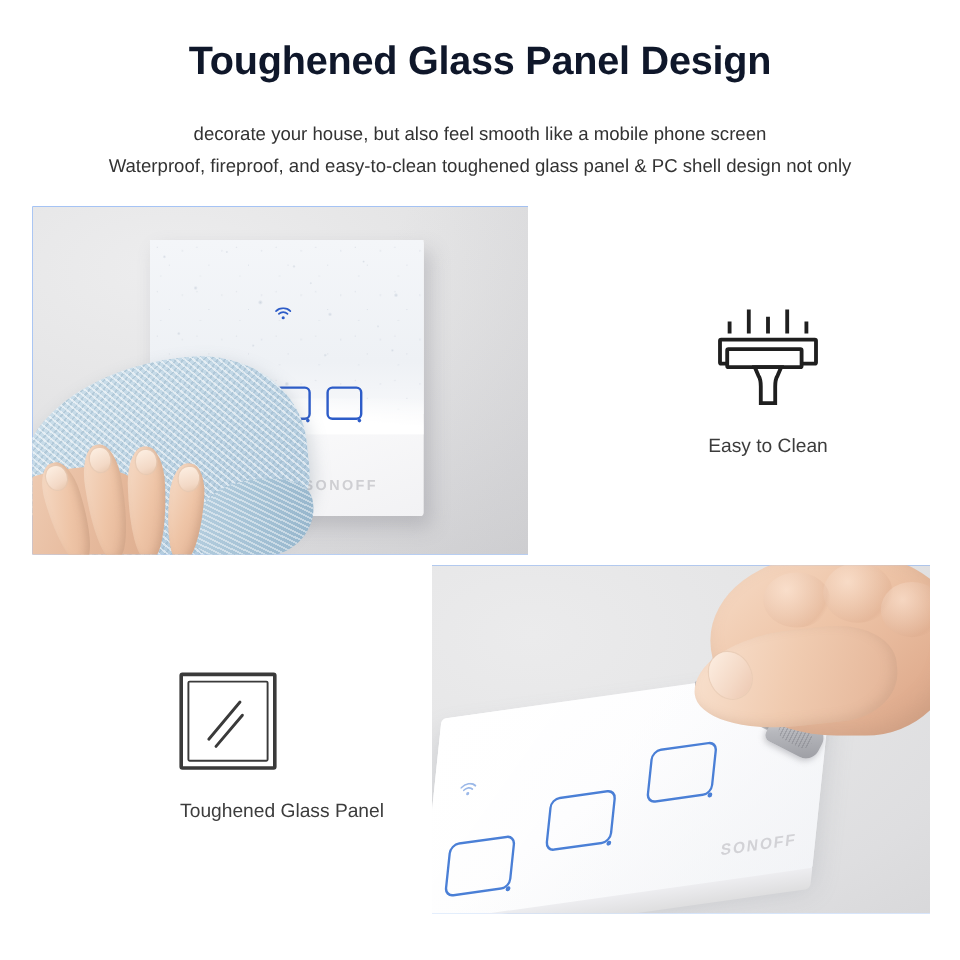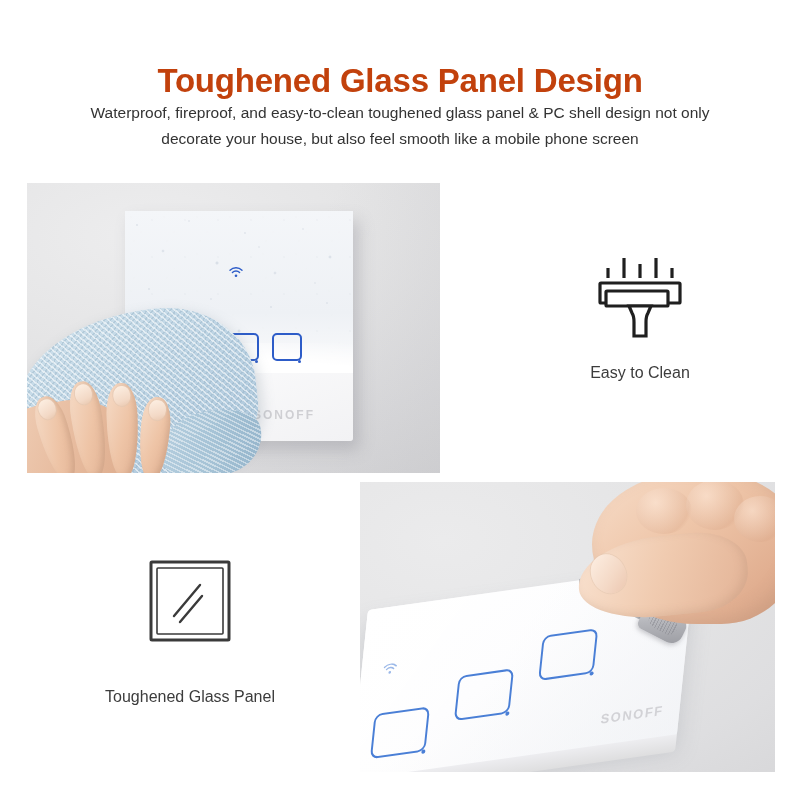--- a/index.html
+++ b/index.html
@@ -6,37 +6,36 @@
   html, body {
     width: 800px; height: 800px;
     background: #ffffff;
     font-family: "Liberation Sans", sans-serif;
     overflow: hidden;
   }
   .page { position: relative; width: 800px; height: 800px; background: #fff; }
 
   
   .headline {
-    position: absolute; left: 0; top: 62px; width: 800px;
+    position: absolute; left: 0; top: 32px; width: 800px;
     text-align: center;
-    font-size: 33px; font-weight: bold; color: #c2410c;
+    font-size: 33px; font-weight: bold; color: #0f172a;
     letter-spacing: -0.2px;
   }
   .subhead {
     position: absolute; left: 50px; top: 100px; width: 700px;
     text-align: center;
     font-size: 15.5px; color: #333333; line-height: 26px;
   }
   .subhead span { display: block; }
 
   
   .photo {
     position: absolute; overflow: hidden;
     background: #3b82f6;
-    margin-top: 11px;
   }
   #photo-clean { left: 27px; top: 172px; width: 413px; height: 290px; }
   #photo-scratch { left: 360px; top: 471px; width: 415px; height: 290px; }
 
   
   .backdrop {
     position: absolute; inset: 0;
     background:
       radial-gradient(130% 100% at 28% 18%, #ededee 0%, #e4e4e5 45%, #dcdcde 75%, #d6d6d8 100%);
   }
@@ -264,32 +263,32 @@
   }
 
   
   .feature { position: absolute; text-align: center; }
   #feature-clean { left: 534px; top: 250px; width: 212px; text-align: center; }
   #feature-glass { left: 60px;  top: 556px; width: 260px; }
   .feature .glyph { display:flex; justify-content:center; align-items:flex-end; height: 92px; }
   .feature .flabel {
     margin-top: 22px; font-size: 16px; color: #3c3c3c; white-space: nowrap;
   }
-  #feature-glass .flabel { margin-top: 40px; }
+  #feature-glass .flabel { margin-top: 20px; text-align: right; }
 </style>
 </head>
 <body>
 
 <div class="page">
 
   <div class="headline">Toughened Glass Panel Design</div>
 
   <div class="subhead">
+    <span>decorate your house, but also feel smooth like a mobile phone screen</span>
     <span>Waterproof, fireproof, and easy-to-clean toughened glass panel &amp; PC shell design not only</span>
-    <span>decorate your house, but also feel smooth like a mobile phone screen</span>
   </div>
 
   <div class="photo" id="photo-clean">
     <div class="backdrop"></div>
     <div class="wall-shadow"></div>
 
     <div class="switch-a">
       <div class="wet-area"></div>
       <div class="dry-streak"></div>
 

